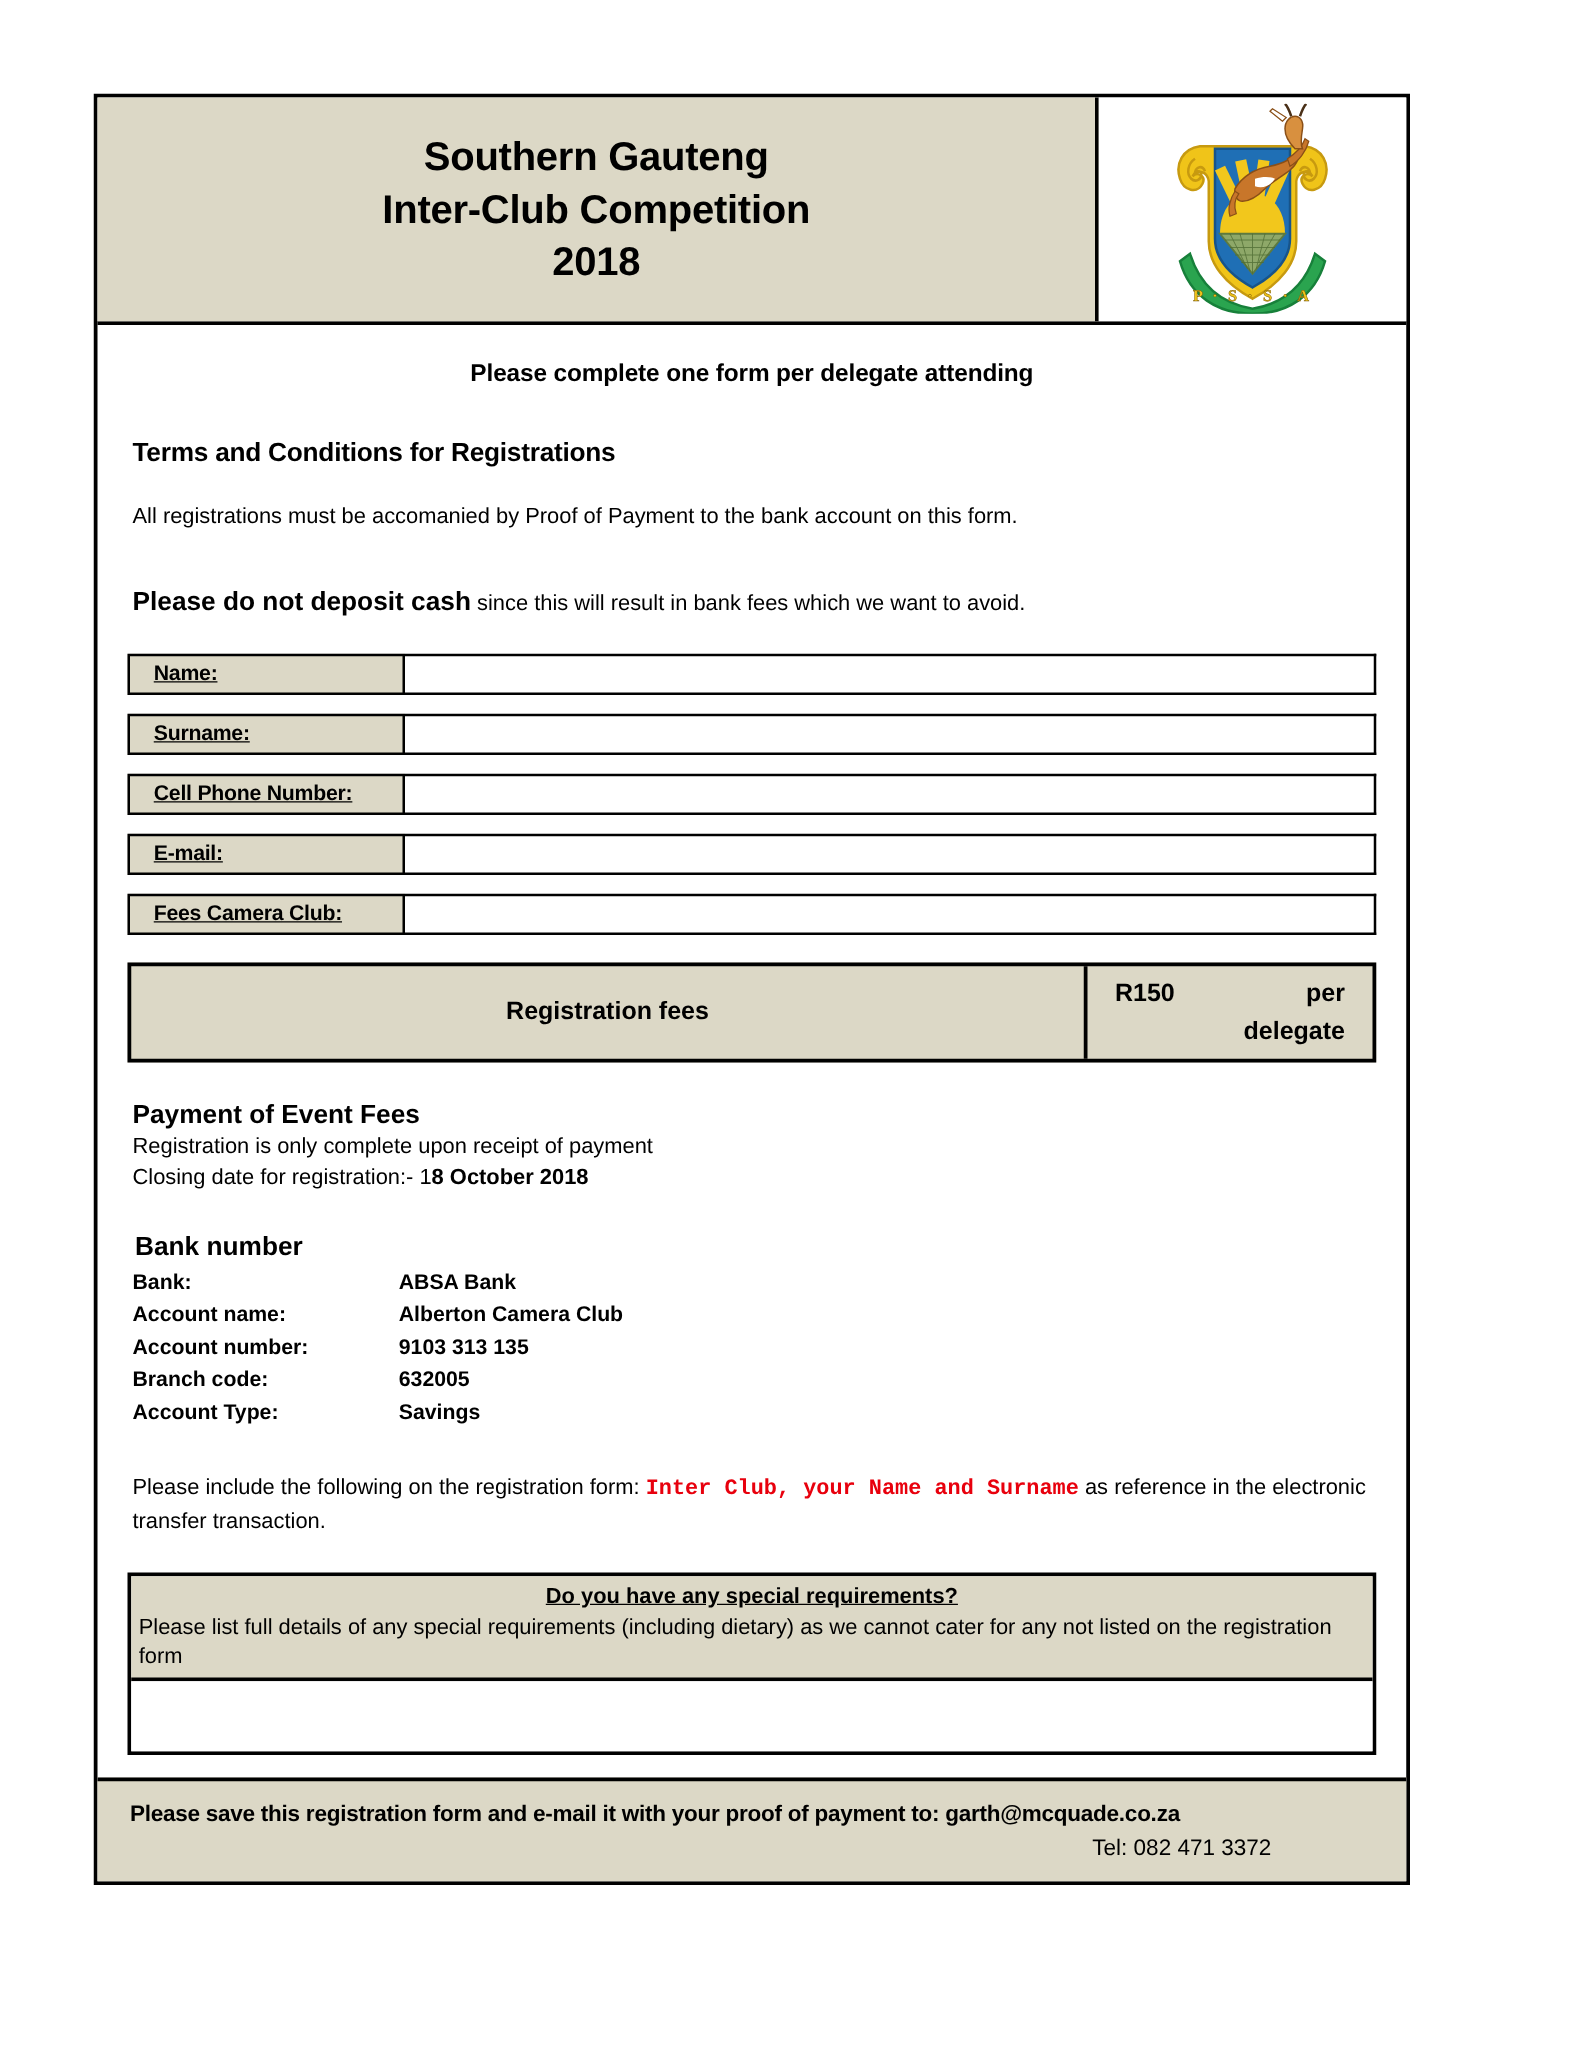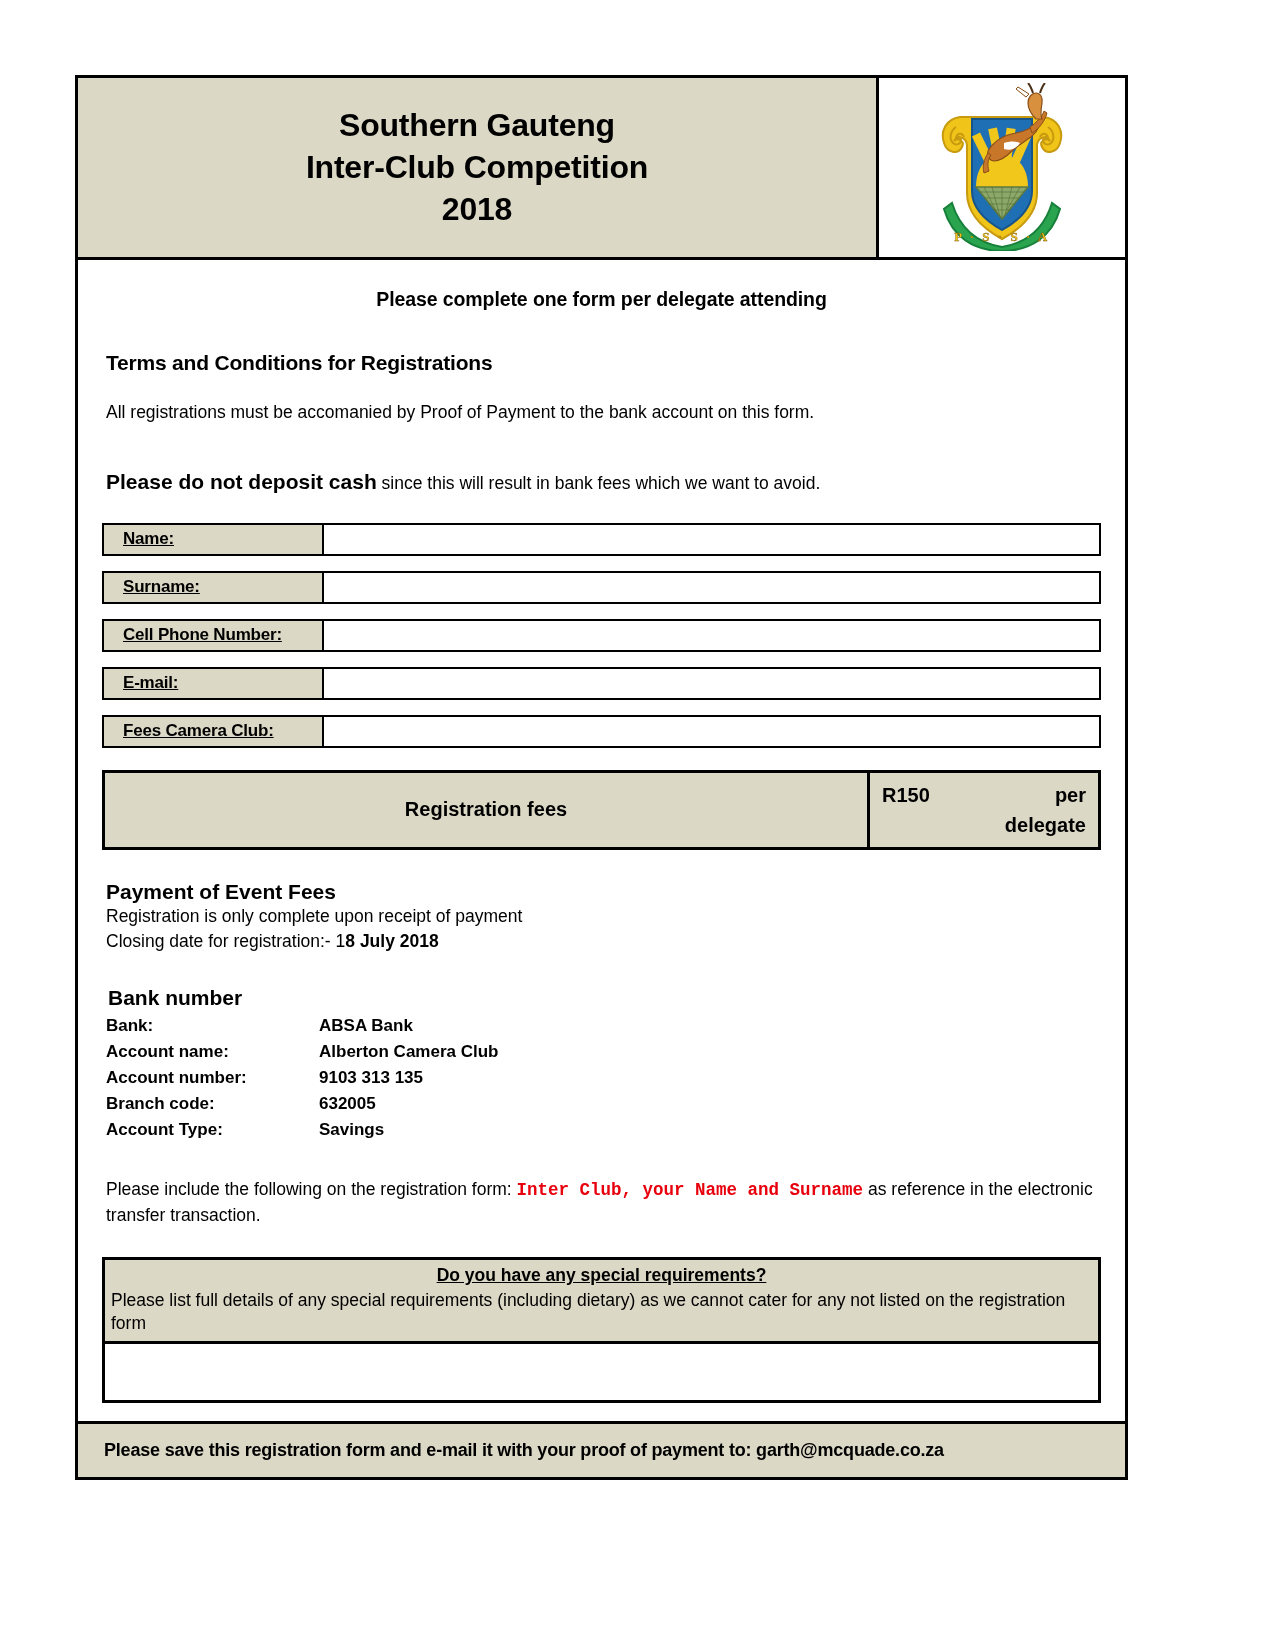--- a/index.html
+++ b/index.html
@@ -145,21 +145,21 @@
     align-items: center;
     justify-content: center;
     border-right: 3px solid #000;
     box-sizing: border-box;
     font-size: 20px;
     font-weight: bold;
   }
   .fees-amount {
     flex: 0 0 228px;
     box-sizing: border-box;
-    padding: 0 12px;
+    padding: 0 22px;
     display: flex;
     flex-direction: column;
     justify-content: center;
     font-size: 20px;
     font-weight: bold;
   }
   .fees-amount .topline {
     display: flex;
     justify-content: space-between;
     line-height: 1.5;
@@ -398,21 +398,21 @@
           <span>R150</span>
           <span>per</span>
         </div>
         <div class="bottomline">delegate</div>
       </div>
     </div>
 
     <div class="payment-heading">Payment of Event Fees</div>
     <div class="payment-line">Registration is only complete upon receipt of payment</div>
     <div class="payment-line">
-      <span>Closing date for registration:- 1</span><b>8 July 2018</b>
+      <span>Closing date for registration:- 1</span><b>8 October 2018</b>
     </div>
 
     <div class="bank-heading">Bank number</div>
     <table class="bank-table">
       <tbody>
         <tr>
           <td class="k">Bank:</td>
           <td class="v">ABSA Bank</td>
         </tr>
         <tr>
@@ -445,15 +445,16 @@
       </div>
       <div class="special-answer">
         <textarea style="width: 100%; height: 100%; border: none; outline: none; resize: none; font-family: &quot;Liberation Sans&quot;, sans-serif; font-size: 17px; padding: 4px 6px; box-sizing: border-box; background: transparent;" placeholder=""></textarea>
       </div>
     </div>
 
   </div>
 
   <div class="footer">
     <div class="footer-line1">Please save this registration form and e-mail it with your proof of payment to: garth@mcquade.co.za</div>
+    <div class="footer-line2">Tel: 082 471 3372</div>
   </div>
 
 </div>
 
 </body></html>

